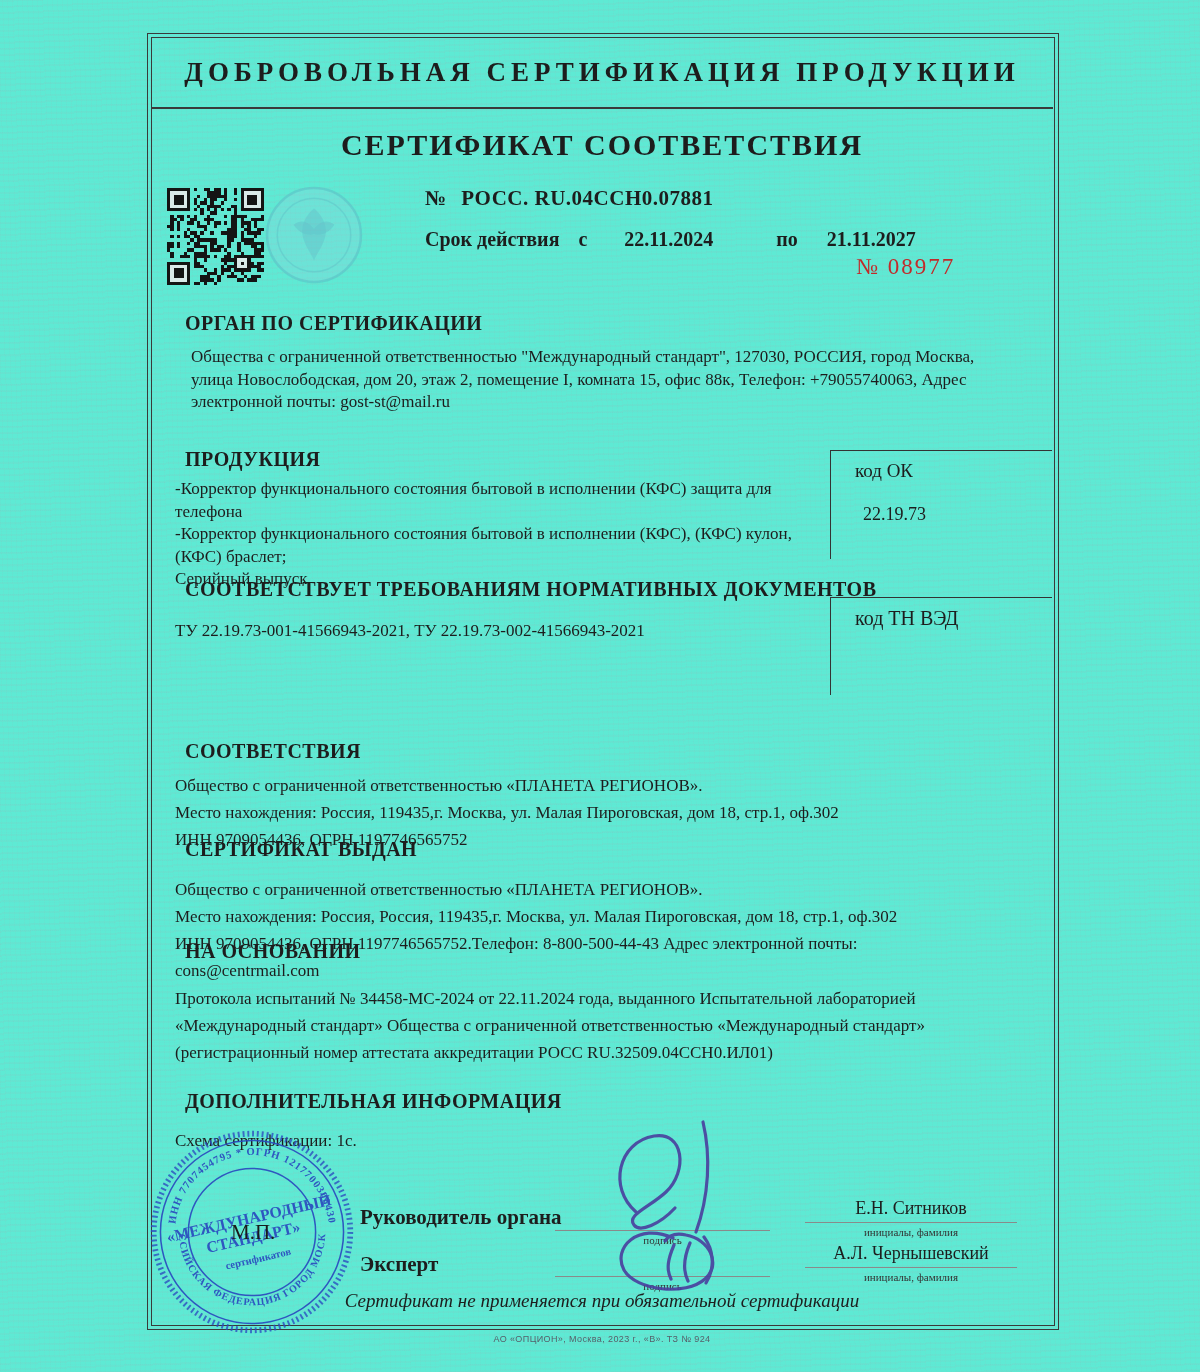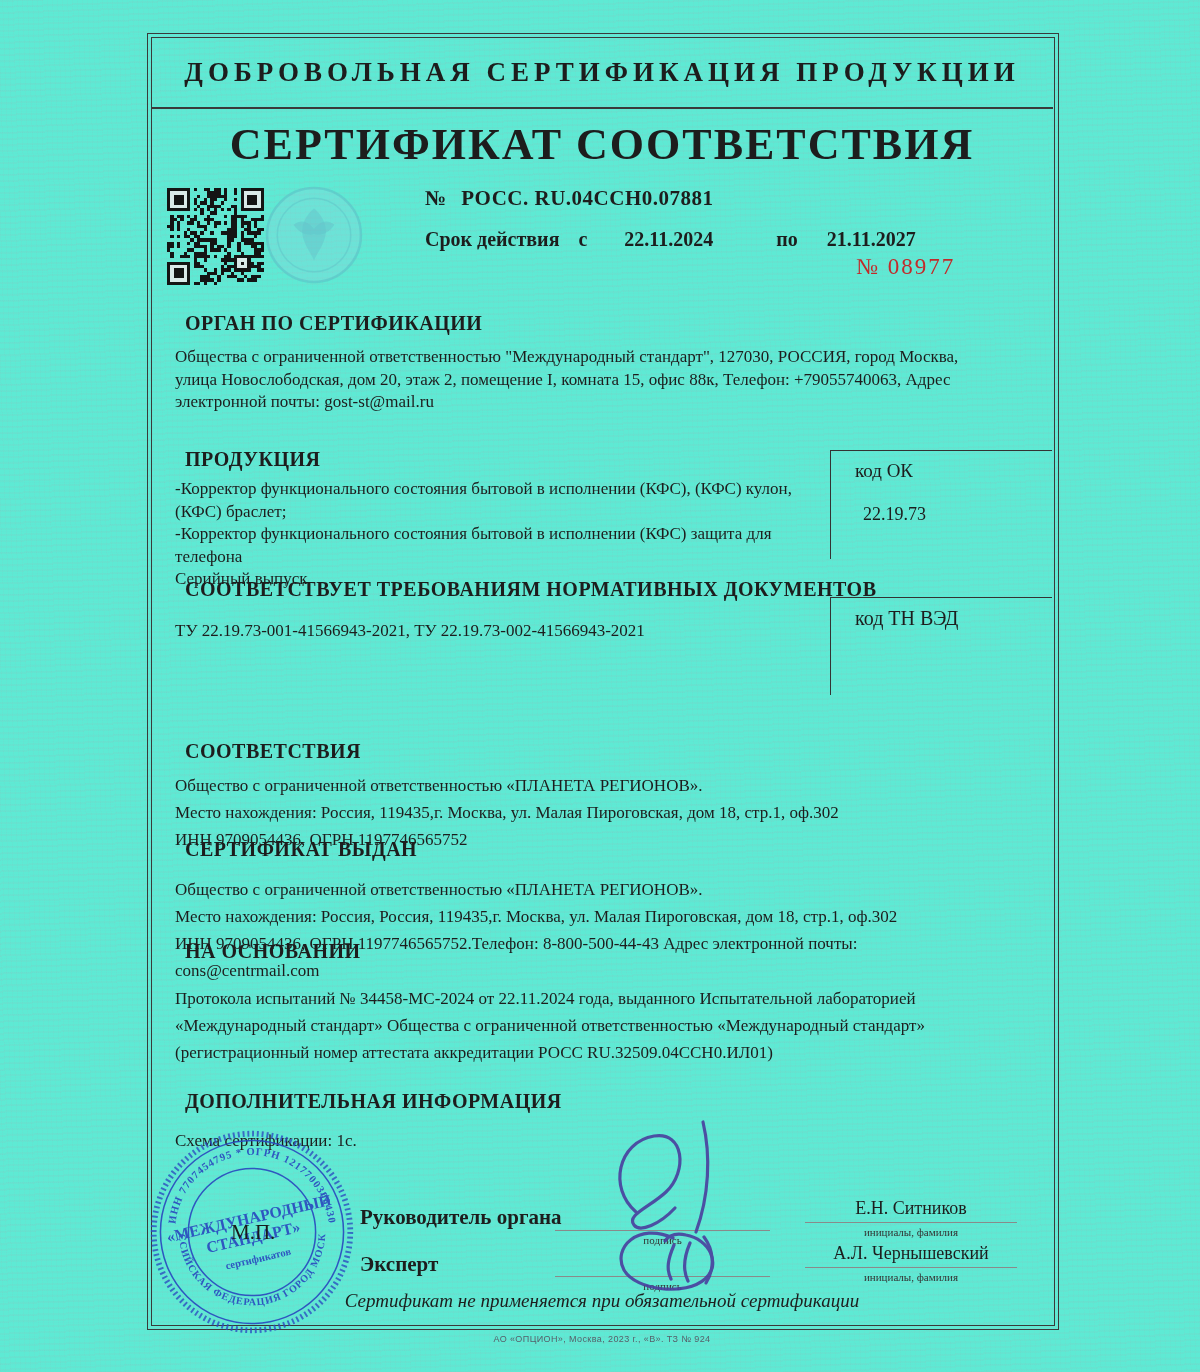--- a/index.html
+++ b/index.html
@@ -9,33 +9,33 @@
     background:
       repeating-linear-gradient(178deg, rgba(224,110,140,0.05) 0 2px, rgba(0,0,0,0) 2px 6px),
       repeating-linear-gradient(88deg, rgba(224,110,140,0.035) 0 1px, rgba(0,0,0,0) 1px 5px),
       repeating-linear-gradient(0deg, rgba(120,190,200,0.05) 0 1px, rgba(0,0,0,0) 1px 7px);}
   .frame{position:absolute;left:147px;top:33px;width:910px;height:1295px;border:1.5px solid #3a3a3a;}
   .frame-inner{position:absolute;inset:3px;border:1px solid #3a3a3a;pointer-events:none;}
   .banner{position:absolute;left:147px;top:33px;width:910px;height:74px;line-height:78px;text-align:center;
           font-weight:bold;font-size:27px;letter-spacing:5px;}
   .banner-rule{position:absolute;left:151px;top:107px;width:902px;border-top:2px solid #3a3a3a;}
   .title{position:absolute;left:147px;top:110px;width:910px;height:66px;line-height:70px;text-align:center;
-         font-weight:bold;font-size:44px;letter-spacing:2px;}
+         font-weight:bold;font-size:30px;letter-spacing:2px;}
   .qr{position:absolute;left:167px;top:188px;width:97px;height:97px;shape-rendering:crispEdges;}
   .watermark{position:absolute;left:263px;top:184px;width:102px;height:102px;opacity:.8;}
   .regline{position:absolute;left:425px;top:186px;font-size:21px;font-weight:bold;text-align:right;}
   .regline .num{margin-left:10px;letter-spacing:0.5px;}
   .validity{position:absolute;left:425px;top:228px;font-size:20px;font-weight:bold;}
   .validity .d1{margin-left:32px;}
   .validity .po{margin-left:58px;}
   .validity .d2{margin-left:24px;}
   .blank-number{position:absolute;left:856px;top:254px;font-size:23px;letter-spacing:2px;color:#c22a2a;font-weight:normal;}
   .h{position:absolute;font-weight:bold;font-size:20px;letter-spacing:0.5px;}
   .body-text{position:absolute;font-size:17px;line-height:22.5px;}
-  .lines p{margin:0 0 5px 0;}
+  .lines p{margin:0 0 5px 16px;}
   .codebox{position:absolute;left:830px;width:221px;border-top:1.6px solid #333;border-left:1.6px solid #333;}
   .codebox .cb-label{font-size:19px;padding:9px 0 0 24px;}
   .codebox .cb-value{font-size:18px;padding:22px 0 0 32px;}
   .stamp{position:absolute;left:146px;top:1126px;width:212px;height:212px;opacity:.92;}
   .stamp text{font-family:"Liberation Serif",serif;}
   .mp{position:absolute;left:231px;top:1220px;font-size:21px;color:#1a1a1a;}
   .sig-label{position:absolute;left:360px;font-weight:bold;font-size:21px;}
   .sig-line{position:absolute;border-bottom:1.2px solid #8a8a8a;height:0;}
   .sig-caption{position:absolute;font-size:11px;color:#333;text-align:center;}
   .sig-name{position:absolute;font-size:18px;text-align:center;}
@@ -391,22 +391,22 @@
 
   <div class="blank-number">№ 08977</div>
 
   <div class="h" style="left:185px;top:312px">ОРГАН ПО СЕРТИФИКАЦИИ</div>
   <div class="body-text lines" style="left:175px;top:346px;width:800px">
     <p>Общества с ограниченной ответственностью "Международный стандарт", 127030, РОССИЯ, город Москва, улица Новослободская, дом 20, этаж 2, помещение I, комната 15, офис 88к, Телефон: +79055740063, Адрес электронной почты: gost-st@mail.ru</p>
   </div>
 
   <div class="h" style="left:185px;top:448px">ПРОДУКЦИЯ</div>
   <div class="body-text" style="left:175px;top:478px;width:665px">
+    <div>-Корректор функционального состояния бытовой в исполнении (КФС) защита для телефона</div>
     <div>-Корректор функционального состояния бытовой в исполнении (КФС), (КФС) кулон, (КФС) браслет;</div>
-    <div>-Корректор функционального состояния бытовой в исполнении (КФС) защита для телефона</div>
     <div>Серийный выпуск</div>
   </div>
   <div class="codebox" style="top:450px;height:108px">
     <div class="cb-label">код ОК</div>
     <div class="cb-value">22.19.73</div>
   </div>
 
   <div class="h" style="left:185px;top:578px">СООТВЕТСТВУЕТ ТРЕБОВАНИЯМ НОРМАТИВНЫХ ДОКУМЕНТОВ</div>
   <div class="body-text" style="left:175px;top:620px;width:650px">ТУ 22.19.73-001-41566943-2021, ТУ 22.19.73-002-41566943-2021</div>
   <div class="codebox" style="top:597px;height:97px">

